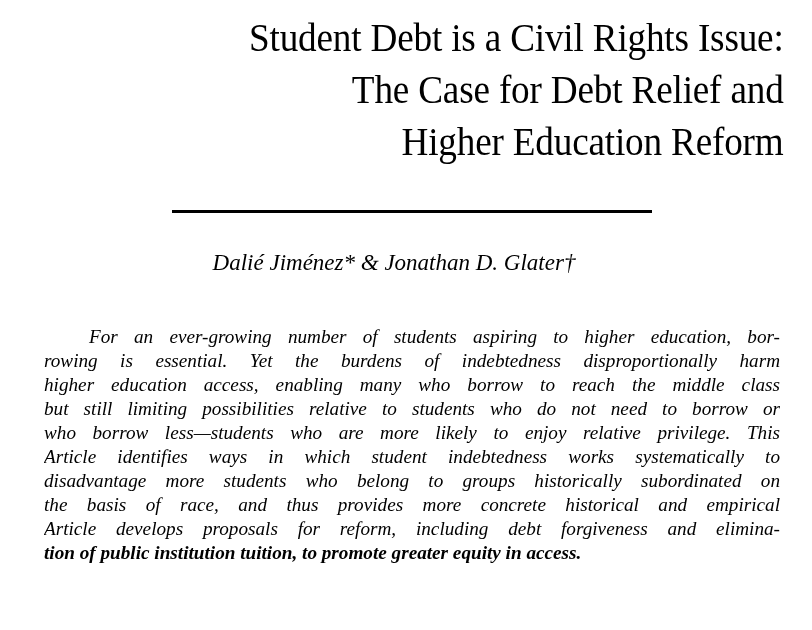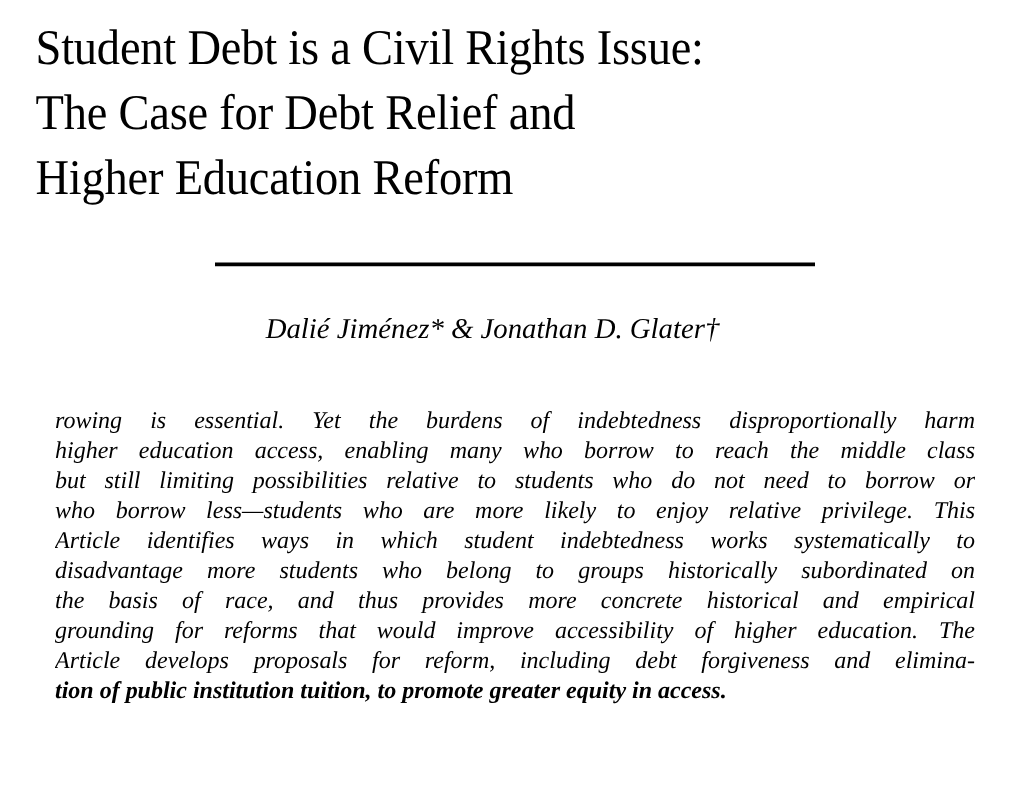--- a/index.html
+++ b/index.html
@@ -13,21 +13,21 @@
       position: relative;
       overflow: hidden;
       color: #000000;
       font-family: "Liberation Serif", "DejaVu Serif", serif;
     }
     .title-block {
       position: absolute;
       left: 0;
       top: 12px;
       width: 812px;
-      text-align: left;
+      text-align: right;
     }
     .title-line {
       display: block;
       font-size: 40px;
       line-height: 52px;
       letter-spacing: -0.2px;
       transform: scaleX(0.93);
       transform-origin: center;
       white-space: nowrap;
     }
@@ -82,23 +82,23 @@
   <span class="title-line">Student Debt is a Civil Rights Issue:</span>
   <span class="title-line">The Case for Debt Relief and</span>
   <span class="title-line">Higher Education Reform</span>
 </div>
 
 <div class="rule"></div>
 
 <div class="authors">Dalié Jiménez* &amp; Jonathan D. Glater†</div>
 
 <div class="abstract">
+  <span class="abstract-line first">For an ever-growing number of students aspiring to higher education, bor-</span>
   <span class="abstract-line">rowing is essential. Yet the burdens of indebtedness disproportionally harm</span>
   <span class="abstract-line">higher education access, enabling many who borrow to reach the middle class</span>
   <span class="abstract-line">but still limiting possibilities relative to students who do not need to borrow or</span>
   <span class="abstract-line">who borrow less—students who are more likely to enjoy relative privilege. This</span>
   <span class="abstract-line">Article identifies ways in which student indebtedness works systematically to</span>
   <span class="abstract-line">disadvantage more students who belong to groups historically subordinated on</span>
   <span class="abstract-line">the basis of race, and thus provides more concrete historical and empirical</span>
-  <span class="abstract-line">grounding for reforms that would improve accessibility of higher education. The</span>
   <span class="abstract-line">Article develops proposals for reform, including debt forgiveness and elimina-</span>
   <span class="abstract-line last">tion of public institution tuition, to promote greater equity in access.</span>
 </div>
 
 </body></html>

